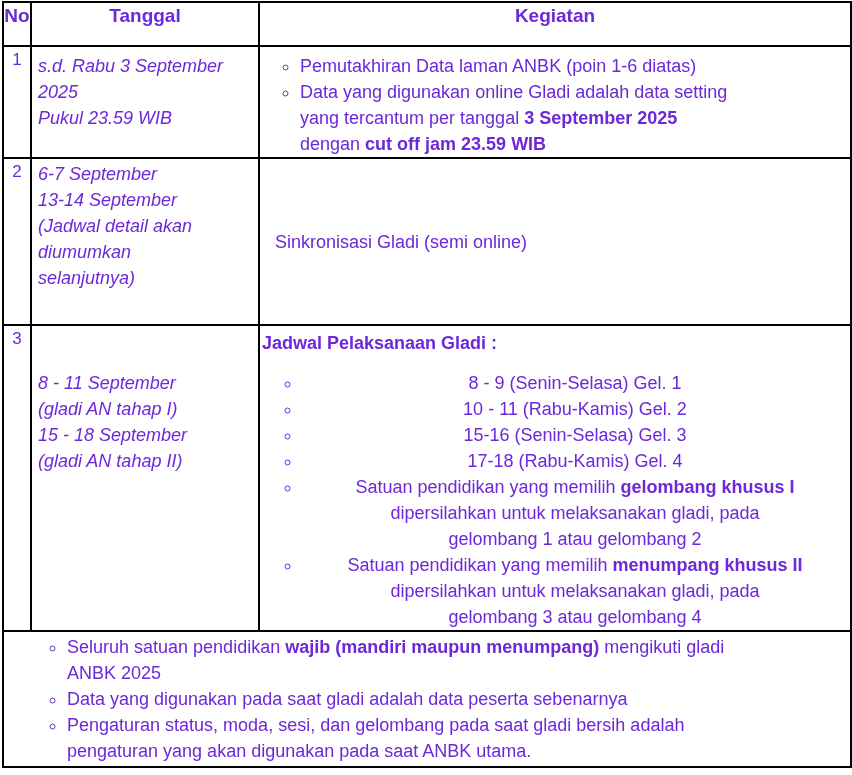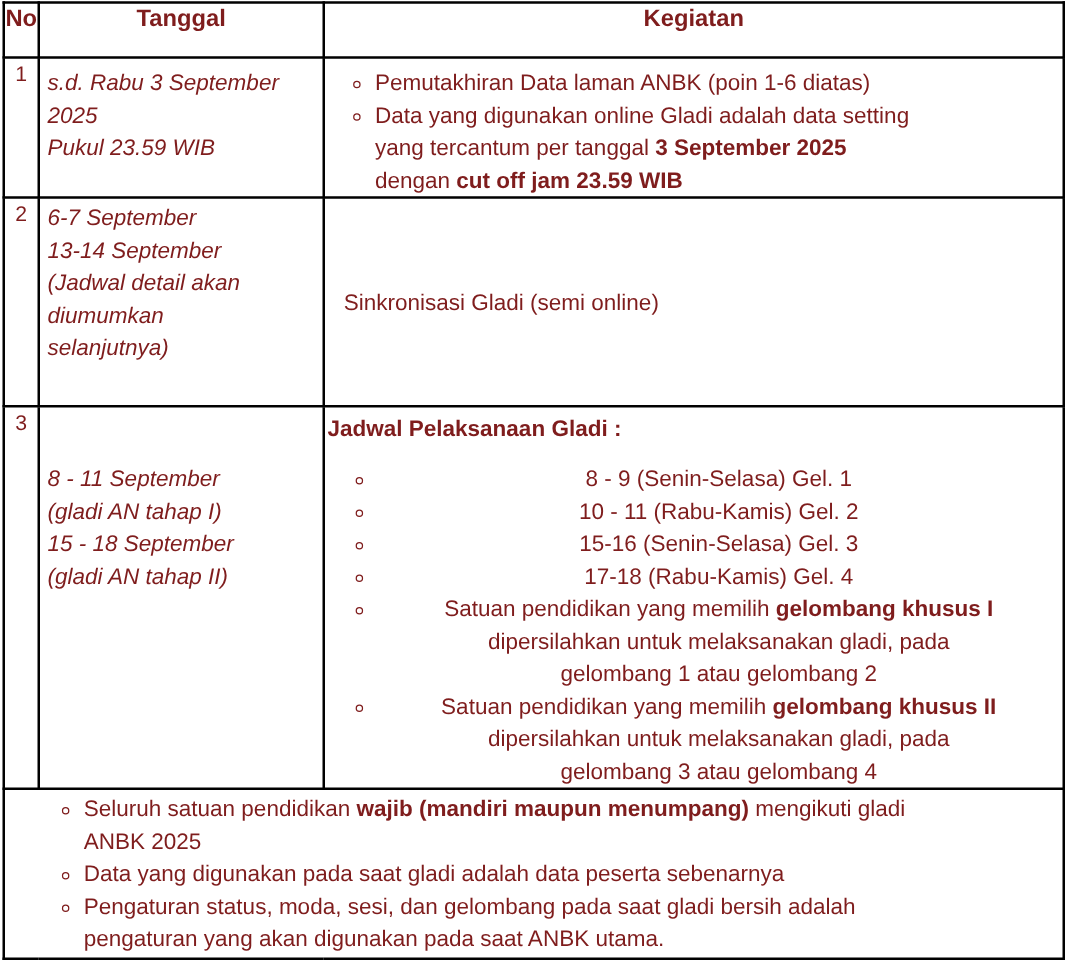--- a/index.html
+++ b/index.html
@@ -7,21 +7,21 @@
     padding: 0;
     background: #ffffff;
     width: 852px;
   }
   .page {
     width: 852px;
     height: 775px;
     overflow: hidden;
     box-sizing: border-box;
     font-family: "Liberation Sans", sans-serif;
-    color: #7f1d1d;
+    color: #6d28d9;
   }
   table.schedule {
     border-collapse: collapse;
     width: 848px;
     margin: 1px 2px;
     table-layout: fixed;
     font-size: 18px;
     line-height: 26px;
   }
   table.schedule th,
@@ -135,21 +135,21 @@
           <p class="mt18">(gladi AN tahap II)</p>
         </td>
         <td class="k-cell k-r3">
           <p class="k-title">Jadwal Pelaksanaan Gladi :</p>
           <ul class="bullets tight">
             <li><span>8 - 9 (Senin-Selasa) Gel. 1</span></li>
             <li><span>10 - 11 (Rabu-Kamis) Gel. 2</span></li>
             <li><span>15-16 (Senin-Selasa) Gel. 3</span></li>
             <li><span>17-18 (Rabu-Kamis) Gel. 4</span></li>
             <li><span>Satuan pendidikan yang memilih </span><b>gelombang khusus I</b><br><span>dipersilahkan untuk melaksanakan gladi, pada</span><br><span>gelombang 1 atau gelombang 2</span></li>
-            <li><span>Satuan pendidikan yang memilih </span><b>gelombang khusus II</b><br><span>dipersilahkan untuk melaksanakan gladi, pada</span><br><span>gelombang 3 atau gelombang 4</span></li>
+            <li><span>Satuan pendidikan yang memilih </span><b>menumpang khusus II</b><br><span>dipersilahkan untuk melaksanakan gladi, pada</span><br><span>gelombang 3 atau gelombang 4</span></li>
           </ul>
         </td>
       </tr>
       <tr class="rowf">
         <td class="footer-cell" colspan="3">
           <ul class="bullets">
             <li><span>Seluruh satuan pendidikan </span><b>wajib (mandiri maupun menumpang)</b><span> mengikuti gladi</span><br><span>ANBK 2025</span></li>
             <li><span>Data yang digunakan pada saat gladi adalah data peserta sebenarnya</span></li>
             <li><span>Pengaturan status, moda, sesi, dan gelombang pada saat gladi bersih adalah</span><br><span>pengaturan yang akan digunakan pada saat ANBK utama.</span></li>
           </ul>

